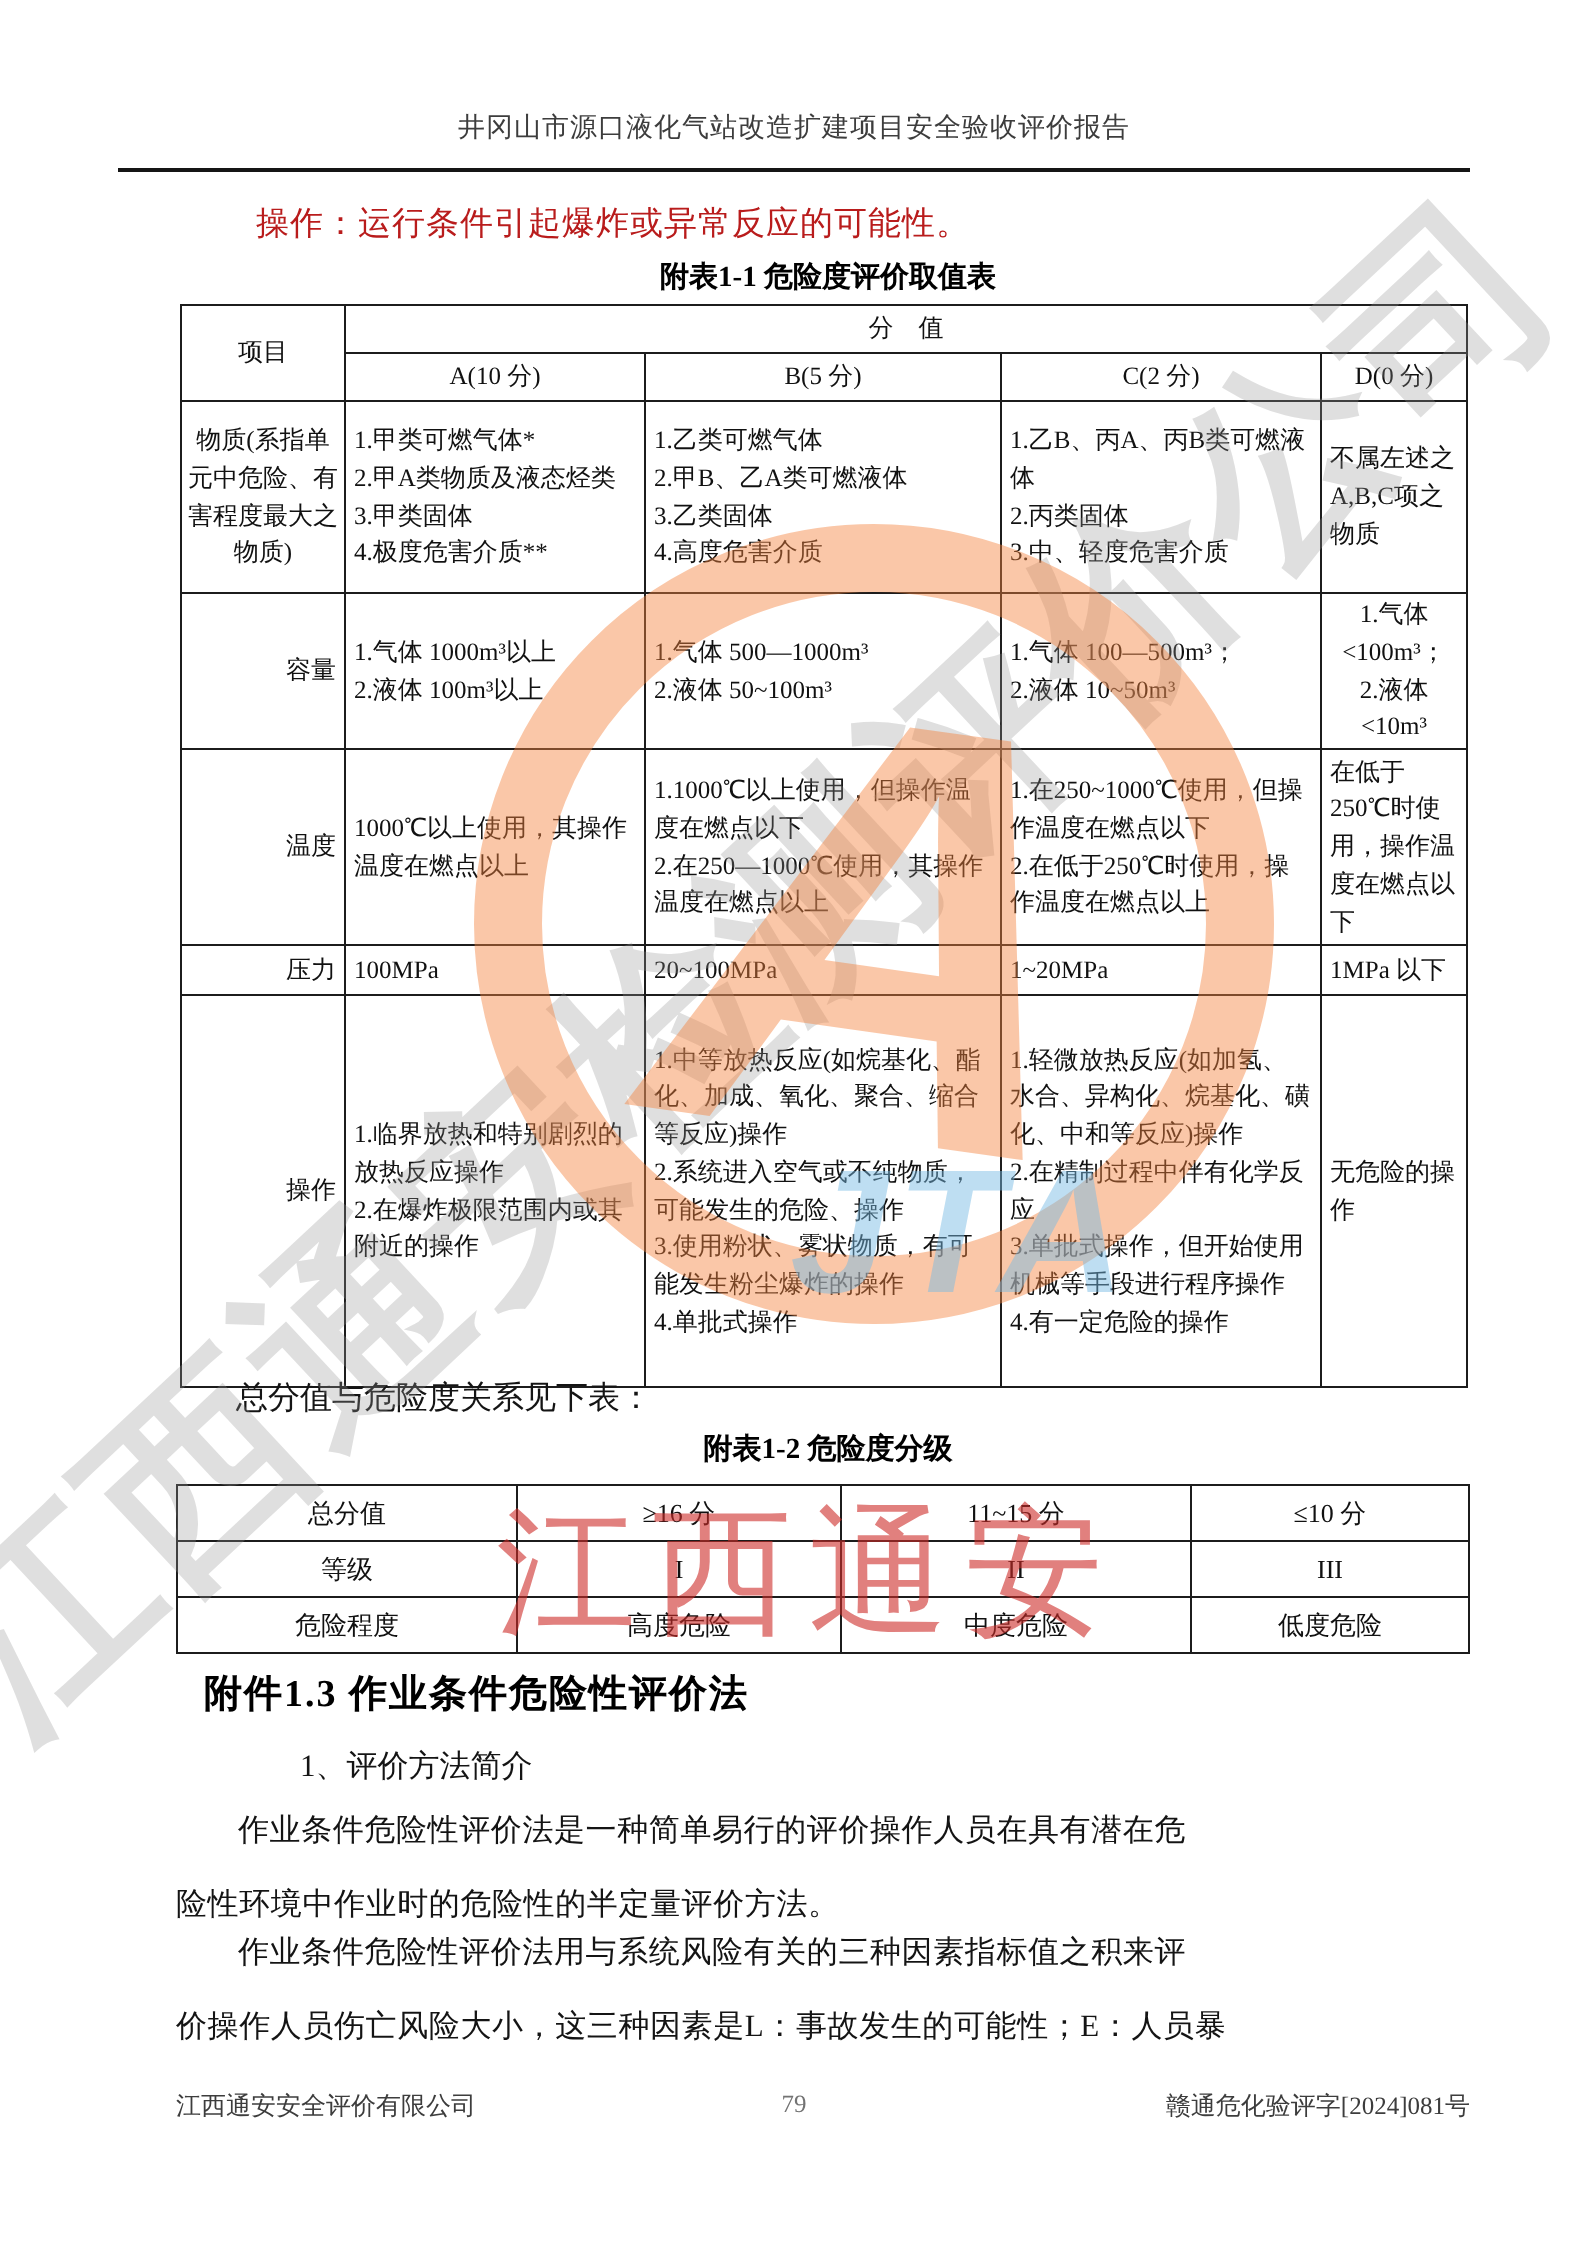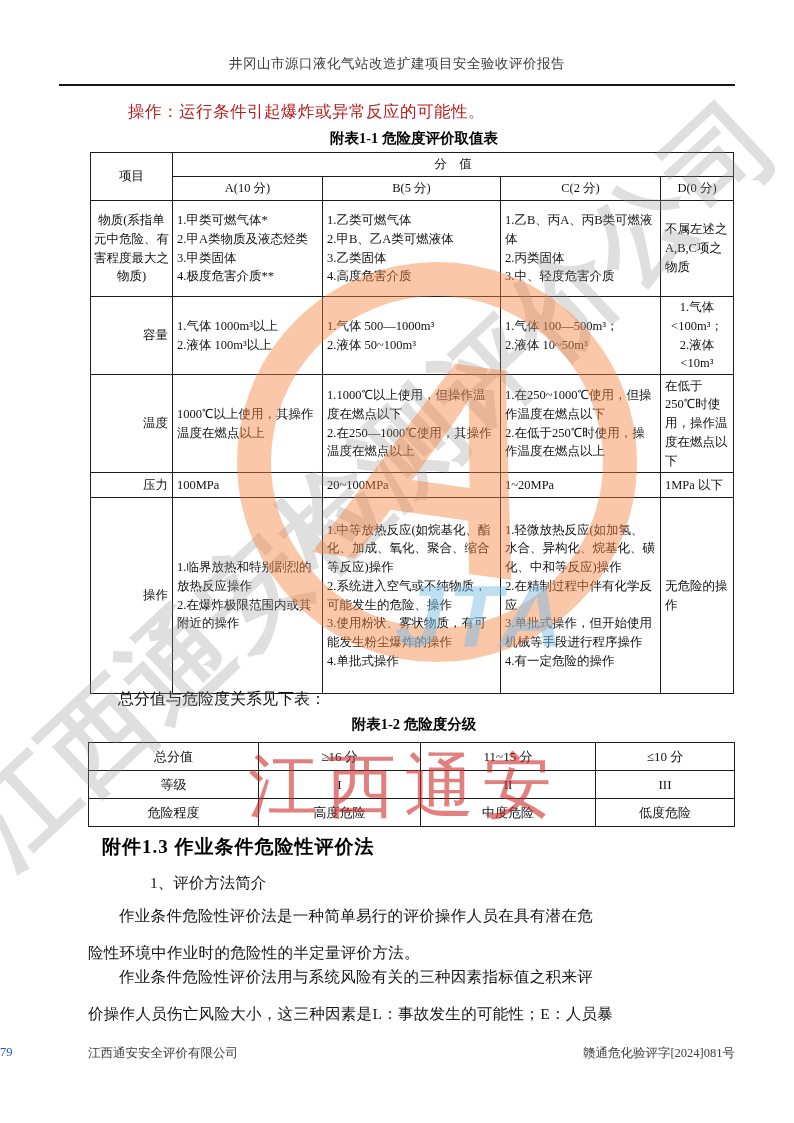--- a/index.html
+++ b/index.html
@@ -46,21 +46,21 @@
   
   .sec-h { position:absolute; top:834px; left:102px; font-size:19px; font-weight:bold; color:#000; letter-spacing:1px; }
   .sec-sub { position:absolute; top:873px; left:150px; font-size:15.5px; color:#141414; }
   .para { position:absolute; left:88px; width:652px; font-size:15.5px; line-height:37px;
           white-space:pre-line; text-indent:2em; color:#141414; letter-spacing:.3px; }
   .p1 { top:897px; }
   .p2 { top:958px; }
 
   
   .footer-left  { position:absolute; top:1045px; left:88px;  font-size:12.5px; color:#3d3d3d; }
-  .footer-page  { position:absolute; top:1045px; left:0; width:100%; text-align:left; font-size:12.5px; color:#1d4ed8; }
+  .footer-page  { position:absolute; top:1045px; left:0; width:100%; text-align:center; font-size:12.5px; color:#737373; }
   .footer-right { position:absolute; top:1045px; right:59px; font-size:12.5px; color:#3d3d3d; }
 
   
   .wm { position:absolute; inset:0; pointer-events:none; z-index:5; }
   .wm-diag { position:absolute; left:-15px; top:775px; white-space:nowrap;
     font-size:104px; font-weight:bold; letter-spacing:2px;
     color:rgba(148,148,148,0.30);
     transform:rotate(-43deg); transform-origin:0 50%; }
   .wm-ring { position:absolute; left:237px; top:262px; width:400px; height:400px;
     border:34px solid rgba(243,130,62,0.45); border-radius:50%; }

